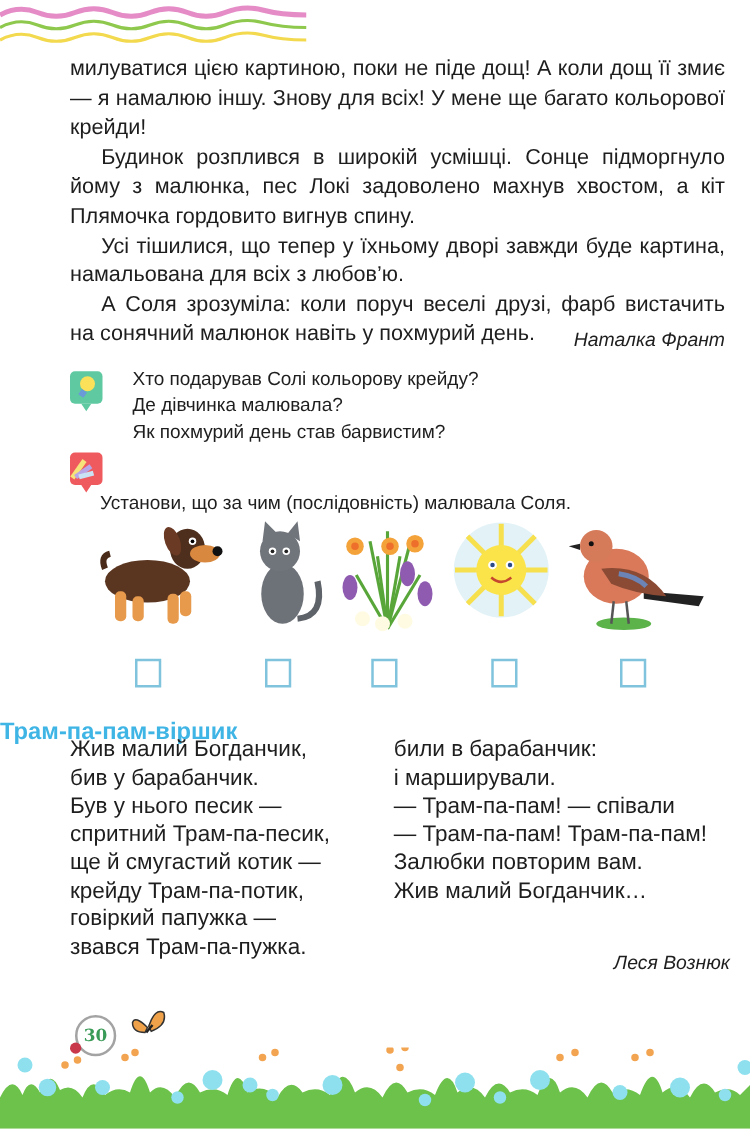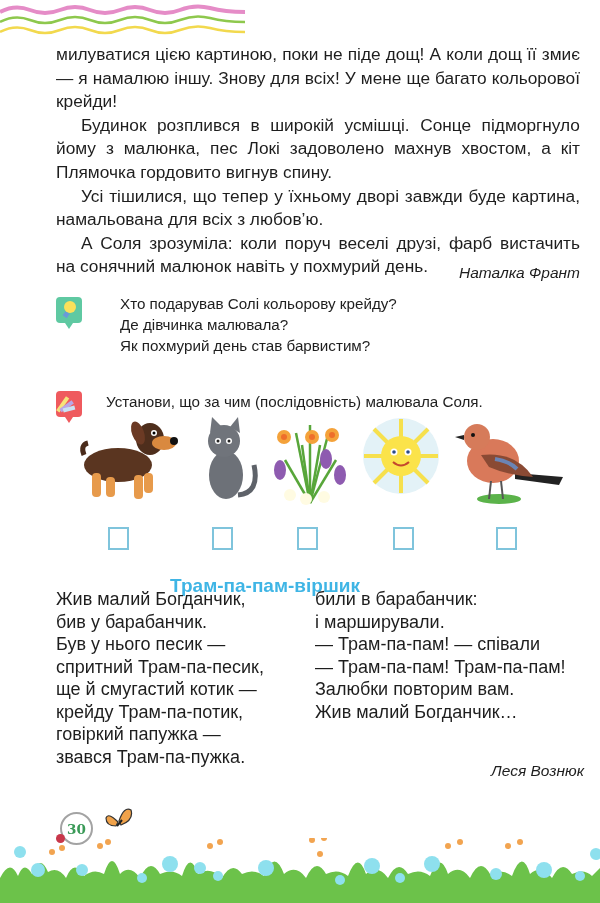--- a/index.html
+++ b/index.html
@@ -26,33 +26,33 @@
     flex: 0 0 auto; margin-top: 4px;
   }
   .task .icon::after {
     content: ""; position: absolute; left: 9px; bottom: -6px;
     border-left: 4px solid transparent; border-right: 4px solid transparent;
     border-top: 6px solid currentColor;
   }
   .task .text {
     margin-left: 24px; font-size: 15.2px; line-height: 21px; color: #1e1e1e;
   }
-  .task1 { top: 293px; gap: 14px; }
-  .task2 { top: 387px; }
+  .task1 { top: 293px; }
+  .task2 { top: 358px; flex-direction: column; }
   .icon-bulb { background: #5fc9a2; color: #5fc9a2; }
   .icon-chalk { background: #ef5a5e; color: #ef5a5e; }
   .pictures { position: absolute; left: 70px; top: 415px; width: 510px; height: 100px; }
   .pic { position: absolute; top: 0; }
   .boxes .box {
     position: absolute; top: 527px; width: 21px; height: 23px;
     border: 2px solid #7fc4dc; box-sizing: border-box; background: #fff;
   }
   .poem-title {
-    position: absolute; left: 0; width: 490px; top: 575px; text-align: center;
-    font-size: 19px; font-weight: bold; color: #3fb5e5; margin-left: 20px;
+    position: absolute; left: 0; width: 490px; top: 575px; text-align: left;
+    font-size: 19px; font-weight: bold; color: #3fb5e5;
   }
   .poem-col {
     position: absolute; top: 588px; font-size: 18px; line-height: 22.5px;
   }
   .poem-col div { white-space: nowrap; }
   .col1 { left: 56px; }
   .col2 { left: 315px; }
   .author2 { position: absolute; right: 16px; top: 760px; text-align: right; }
   .page-num {
     position: absolute; left: 60px; top: 812px; width: 33px; height: 33px;

